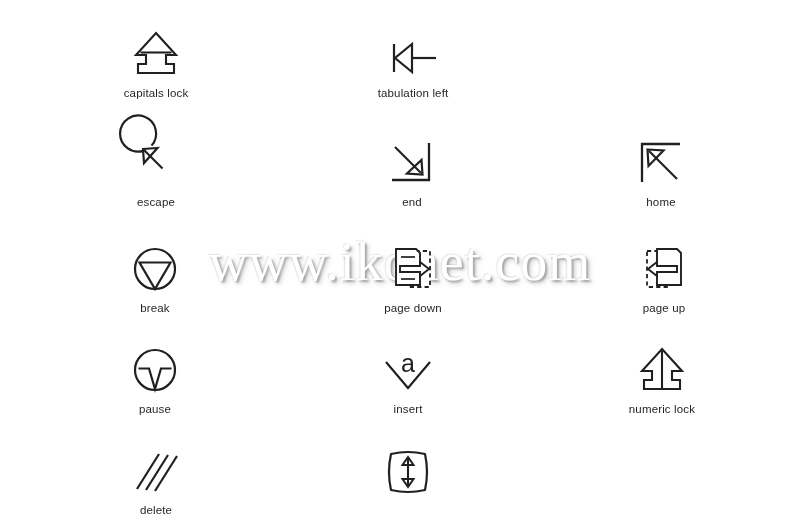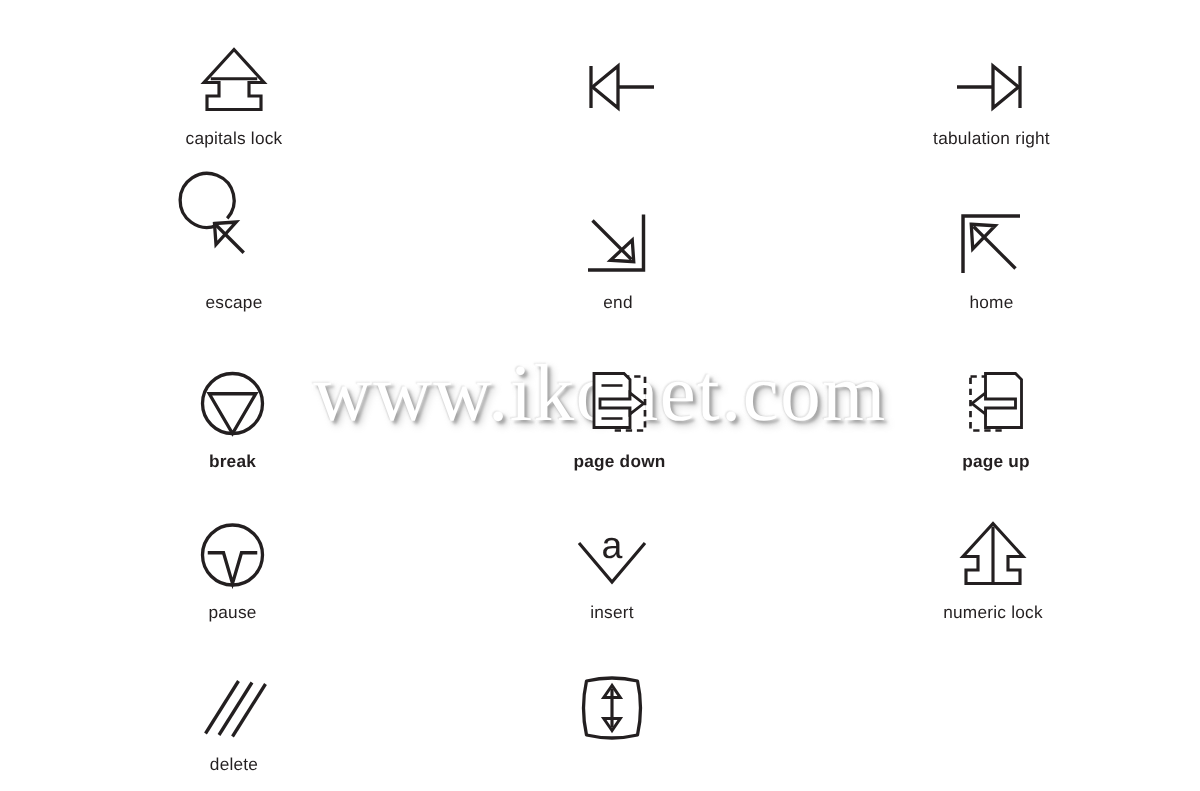--- a/index.html
+++ b/index.html
@@ -72,21 +72,21 @@
     margin-top: 9px;
     font-size: 11.5px;
     color: #231f20;
     letter-spacing: 0.15px;
     white-space: nowrap;
   }
 
   
   .r1 { top: 22px; }
   .r2 { top: 131px; }
-  .r3 { top: 237px; font-weight: bold; }
+  .r3 { top: 237px; }
   .r4 { top: 338px; }
   .r5 { top: 439px; }
 
   .c1 { left: 56px; }
   .c2 { left: 313px; }
   .c3 { left: 561px; }
 
   .c1.r3 { left: 55px; }
   .c3.r3 { left: 564px; }
   .c3.r4 { left: 562px; }
@@ -117,32 +117,23 @@
     </div>
 
     <div class="cell r1 c2">
       <div class="glyph">
         <svg width="54" height="46" viewBox="0 0 54 46">
           <line x1="8" y1="12" x2="8" y2="40" stroke="#231f20" stroke-width="2.2"></line>
           <path d="M26 12 L26 40 L9 26 Z" fill="none" stroke="#231f20" stroke-width="2.2" stroke-linejoin="miter"></path>
           <line x1="26" y1="26" x2="50" y2="26" stroke="#231f20" stroke-width="2.2"></line>
         </svg>
       </div>
-    </div>
-
-    <div class="cell r1 c3">
-      <div class="glyph">
-        <svg width="54" height="46" viewBox="0 0 54 46">
-          <line x1="4" y1="26" x2="28" y2="26" stroke="#231f20" stroke-width="2.2"></line>
-          <path d="M28 12 L28 40 L45 26 Z" fill="none" stroke="#231f20" stroke-width="2.2" stroke-linejoin="miter"></path>
-          <line x1="46" y1="12" x2="46" y2="40" stroke="#231f20" stroke-width="2.2"></line>
-        </svg>
-      </div>
-      <div class="caption">tabulation right</div>
-    </div>
+      <div class="caption">tabulation left</div>
+    </div>
+
 
     <div class="cell r2 c2">
       <div class="glyph">
         <svg width="48" height="48" viewBox="0 0 48 48">
           <path d="M41 4 L41 41 L4 41" fill="none" stroke="#231f20" stroke-width="2.3"></path>
           <line x1="7" y1="8" x2="33" y2="34" stroke="#231f20" stroke-width="2.2"></line>
           <path d="M34.5 35.5 L33.5 21.0 L19.0 34.5 Z" fill="none" stroke="#231f20" stroke-width="2.2" stroke-linejoin="miter"></path>
         </svg>
       </div>
       <div class="caption">end</div>

